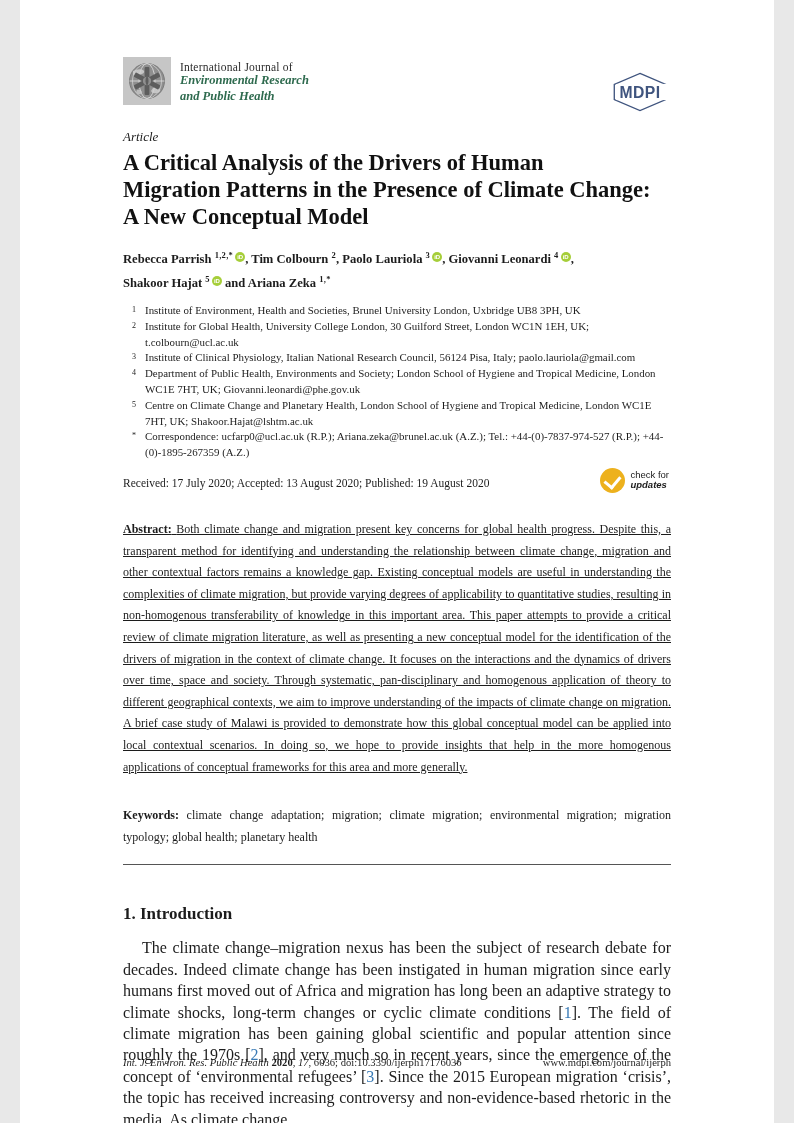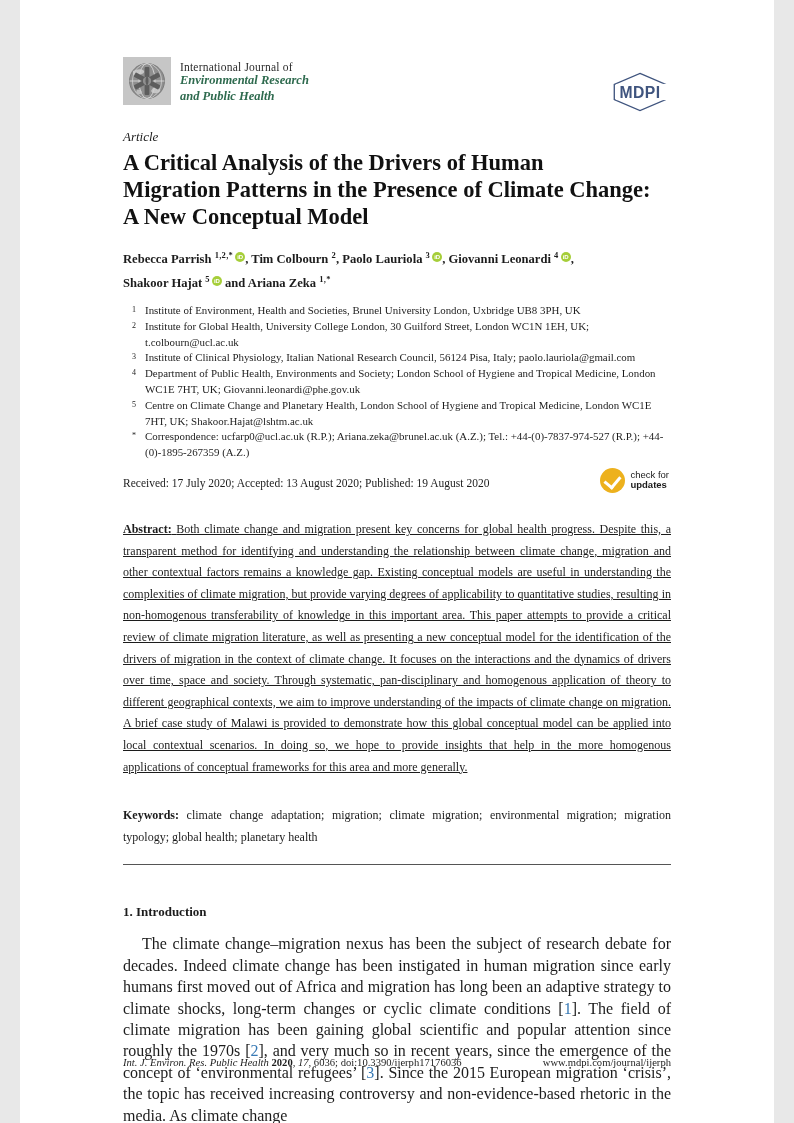--- a/index.html
+++ b/index.html
@@ -36,30 +36,30 @@
   .aff-label { position:absolute; left:0; top:0; width:13px; text-align:right;
     font-size:8px; vertical-align:super; line-height:13px; }
 
   
   .dates-row { margin-top:16px; position:relative; font-size:11.5px; }
   .update-badge { position:absolute; right:2px; top:-9px; display:flex; align-items:center; cursor:pointer; }
   .badge-circle { width:25px; height:25px; border-radius:50%; background:#edb11d; position:relative; }
   .badge-circle::after { content:""; position:absolute; left:7px; top:5px; width:8px; height:12px;
     border:solid #fff; border-width:0 3px 3px 0; transform:rotate(40deg); }
   .badge-text { margin-left:5px; font-family:"Liberation Sans",sans-serif; font-size:9.5px; line-height:10.5px; color:#1a1a1a; }
-  .badge-text .bt2 { font-weight:bold; }
+  .badge-text .bt2 { font-weight:bold;font-style:italic; }
 
   
   .abstract { margin-top:30px; font-size:12px; line-height:21.6px; text-align:justify;text-decoration:underline; }
   .abstract b, .keywords b { font-weight:bold; }
   .keywords { margin-top:27px; font-size:12px; line-height:21.6px; text-align:justify; }
   .rule { border:none; border-top:1px solid #555; margin-top:16px; }
 
   
-  .section-heading { margin-top:39px; font-size:13px; font-weight:bold; }
+  .section-heading { margin-top:39px; font-size:17px; font-weight:bold; }
   .body-para { margin-top:13px; font-size:16px; line-height:21.4px; text-align:justify; text-indent:19px; }
   .cite-num { color:#3779b5; }
 
   
   .footer { position:absolute; left:103px; right:103px; top:1057px;
     display:flex; justify-content:space-between; font-size:10.6px; }
   .f-italic { font-style:italic; }
   .f-bold { font-weight:bold; }
 </style>
 </head>

